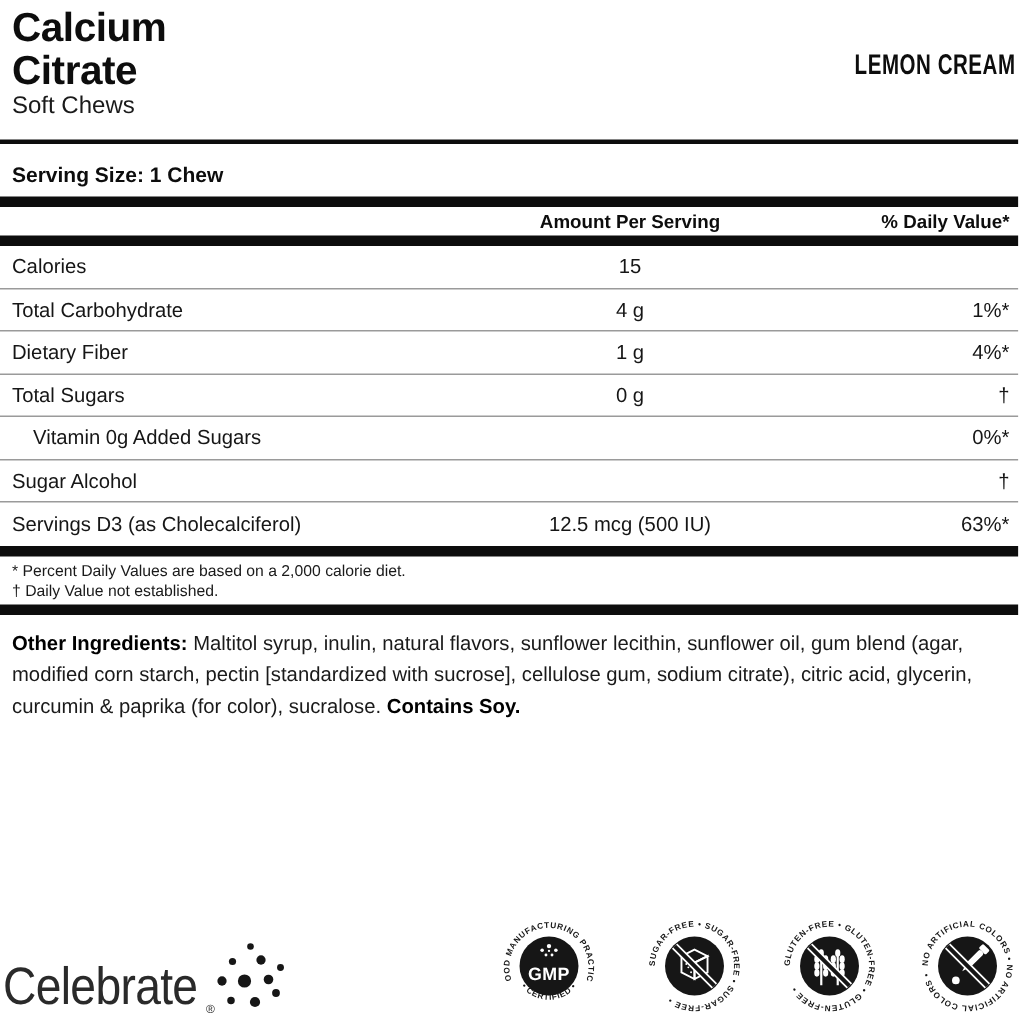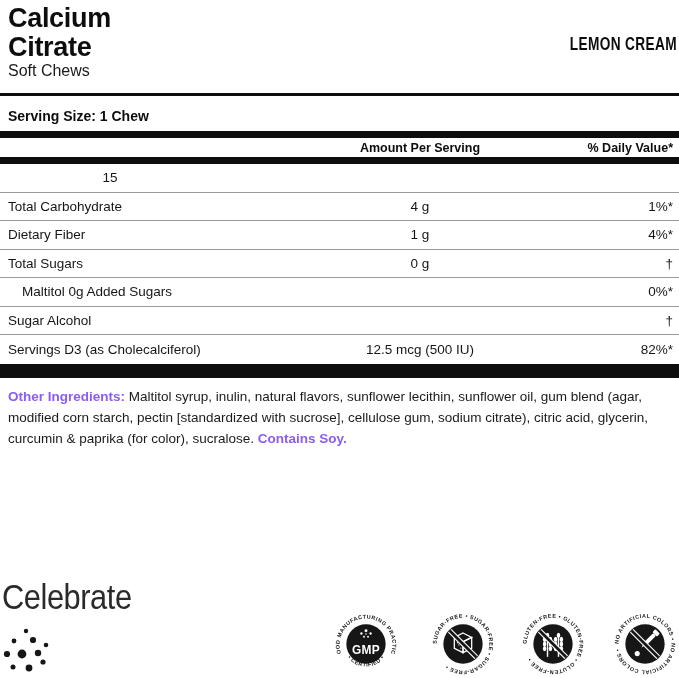--- a/index.html
+++ b/index.html
@@ -23,23 +23,23 @@
   .c-amt{width:220px;text-align:center;}
   .c-dv{flex:1;text-align:right;padding-right:6px;}
   .frow{height:28.5px;box-sizing:border-box;display:flex;align-items:center;border-bottom:1px solid #9a9a9a;font-size:13.5px;color:#161616;}
   .frow:last-child{border-bottom:none;}
   .frow .c-label.ind1{}
   .frow .c-label.ind2{padding-left:22px;}
   
   .footnotes{height:32px;box-sizing:border-box;padding:4px 8px 0 8px;font-size:10.5px;line-height:13.5px;color:#1a1a1a;}
   
   .ingredients{padding:8px 6px 0 8px;font-size:13.5px;line-height:21px;color:#1a1a1a;}
-  .ingredients b{color:#8b5cf6;}
-  
-  .brand{position:absolute;left:2px;bottom:1px;display:flex;flex-direction:column;}
+  .ingredients b{color:#000000;}
+  
+  .brand{position:absolute;left:2px;bottom:1px;display:flex;align-items:flex-end;}
   .brand-name{font-size:35px;line-height:38px;letter-spacing:-0.5px;color:#2a2a2a;transform:scaleX(0.88);transform-origin:0 100%;}
   .brand-reg{font-size:8px;color:#2a2a2a;margin-left:-12px;}
   .badge{position:absolute;width:64px;height:64px;top:612px;}
   .b1{left:334px;} .b2{left:431px;} .b3{left:521px;} .b4{left:613px;}
   .ringtext{font-family:"Liberation Sans", sans-serif;font-size:6px;font-weight:bold;letter-spacing:0.55px;fill:#161616;}
   .gmp-big{font-family:"Liberation Sans", sans-serif;font-size:13px;font-weight:bold;fill:#fff;letter-spacing:0.3px;}
 </style>
 </head>
 <body>
 
@@ -65,57 +65,62 @@
   <div class="colhdr">
     <span class="c-label"></span>
     <span class="c-amt">Amount Per Serving</span>
     <span class="c-dv">% Daily Value*</span>
   </div>
 
   <div class="bar"></div>
 
   <div>
     <div class="frow">
+      <span class="c-label">Calories</span>
       <span class="c-amt">15</span>
       <span class="c-dv"></span>
     </div>
     <div class="frow">
       <span class="c-label">Total Carbohydrate</span>
       <span class="c-amt">4 g</span>
       <span class="c-dv">1%*</span>
     </div>
     <div class="frow">
       <span class="c-label ind1">Dietary Fiber</span>
       <span class="c-amt">1 g</span>
       <span class="c-dv">4%*</span>
     </div>
     <div class="frow">
       <span class="c-label ind1">Total Sugars</span>
       <span class="c-amt">0 g</span>
       <span class="c-dv">†</span>
     </div>
     <div class="frow">
-      <span class="c-label ind2">Maltitol 0g Added Sugars</span>
+      <span class="c-label ind2">Vitamin 0g Added Sugars</span>
       <span class="c-amt"></span>
       <span class="c-dv">0%*</span>
     </div>
     <div class="frow">
       <span class="c-label ind1">Sugar Alcohol</span>
       <span class="c-amt"></span>
       <span class="c-dv">†</span>
     </div>
     <div class="frow">
       <span class="c-label">Servings D3 (as Cholecalciferol)</span>
       <span class="c-amt">12.5 mcg (500 IU)</span>
-      <span class="c-dv">82%*</span>
-    </div>
-  </div>
-
-  <div class="bar"></div>
-
+      <span class="c-dv">63%*</span>
+    </div>
+  </div>
+
+  <div class="bar"></div>
+
+  <div class="footnotes">
+    <div>* Percent Daily Values are based on a 2,000 calorie diet.</div>
+    <div>† Daily Value not established.</div>
+  </div>
 
   <div class="bar"></div>
 
   <div class="ingredients"><b>Other Ingredients:</b><span> Maltitol syrup, inulin, natural flavors, sunflower lecithin, sunflower oil, gum blend (agar, modified corn starch, pectin [standardized with sucrose], cellulose gum, sodium citrate), citric acid, glycerin, curcumin &amp; paprika (for color), sucralose. </span><b>Contains Soy.</b></div>
 
   <div class="brand">
     <span class="brand-name">Celebrate</span>
     <span class="brand-reg">®</span>
     <svg width="50" height="52" viewBox="0 0 50 50">
       <g fill="#161616">

